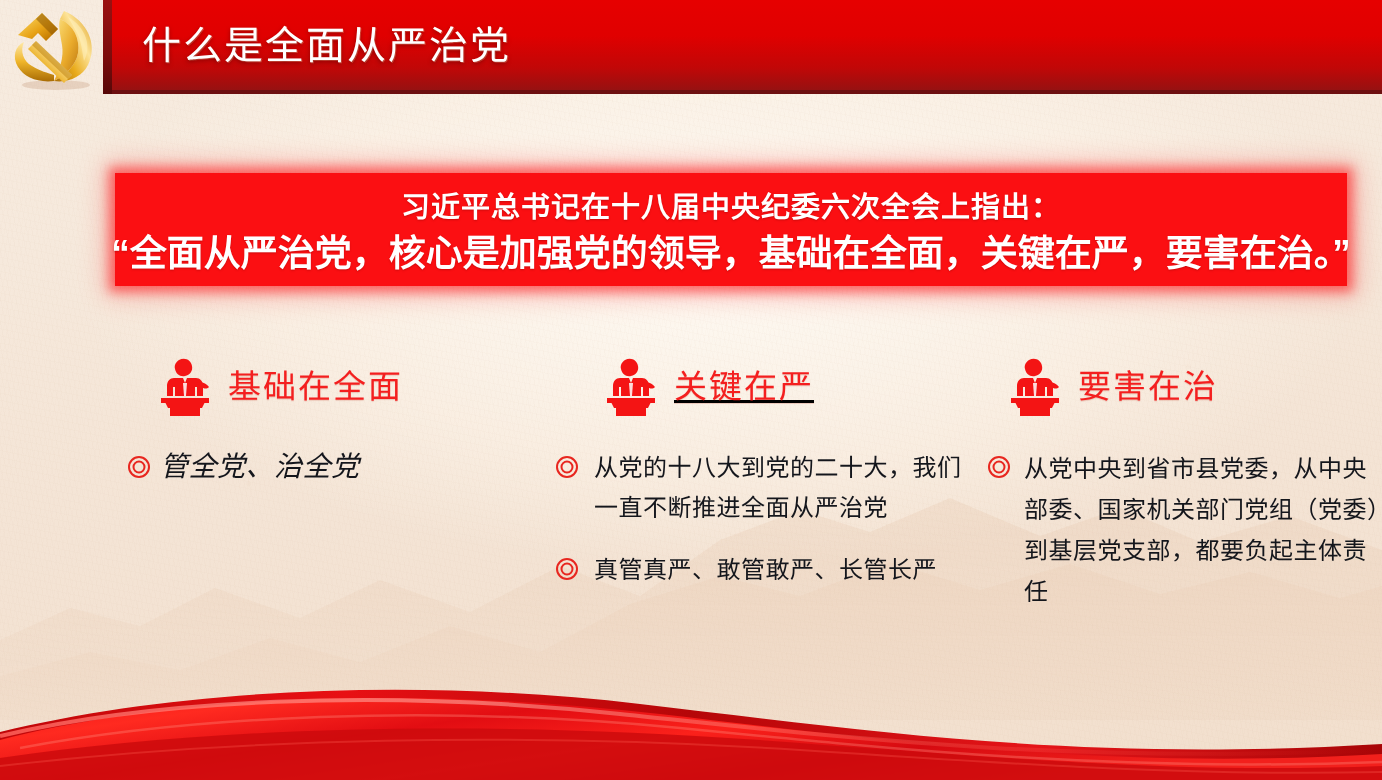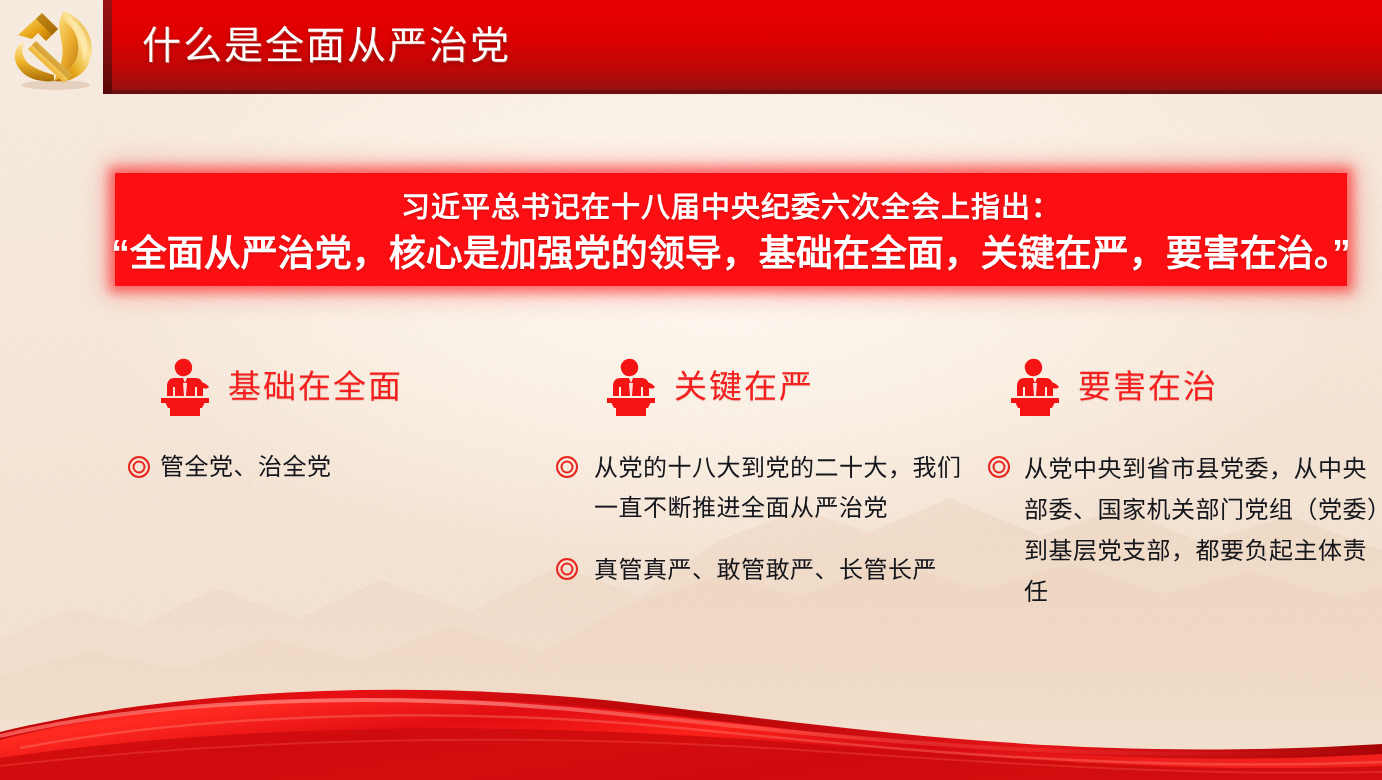--- a/index.html
+++ b/index.html
@@ -160,21 +160,21 @@
   .col-2 { left: 556px; width: 420px; }
   .col-3 { left: 988px; width: 394px; }
 
   .col-head {
     display: flex;
     align-items: center;
     gap: 14px;
     height: 78px;
   }
   .col-1 .col-head { padding-left: 28px; }
-  .col-2 .col-head { padding-left: 46px; }
+  .col-2 .col-head { padding-left: 46px; text-decoration: underline; }
   .col-3 .col-head { padding-left: 18px; }
 
   .podium-icon {
     width: 58px;
     height: 62px;
     flex: 0 0 auto;
   }
   .podium-icon svg { width: 100%; height: 100%; display: block; }
 
   .col-title {
@@ -218,21 +218,21 @@
     border-radius: 50%;
   }
 
   .bullet-text {
     font-size: 24px;
     line-height: 38px;
     color: #14161c;
     letter-spacing: .5px;
   }
 
-  .col-1 .bullet-text { font-size: 24px; line-height: 38px; }
+  .col-1 .bullet-text { font-size: 28px; line-height: 38px; font-style: italic; }
   .col-2 .bullet { margin-bottom: 22px; }
   .col-2 .bullet-marker { margin-right: 16px; }
   .col-2 .bullet-text { font-size: 24px; line-height: 40px; }
   .col-3 .bullet-marker { margin-right: 14px; }
   .col-3 .bullet-text { font-size: 24px; line-height: 41px; }
 
   
   .ribbon {
     position: absolute;
     left: 0; bottom: 0;

